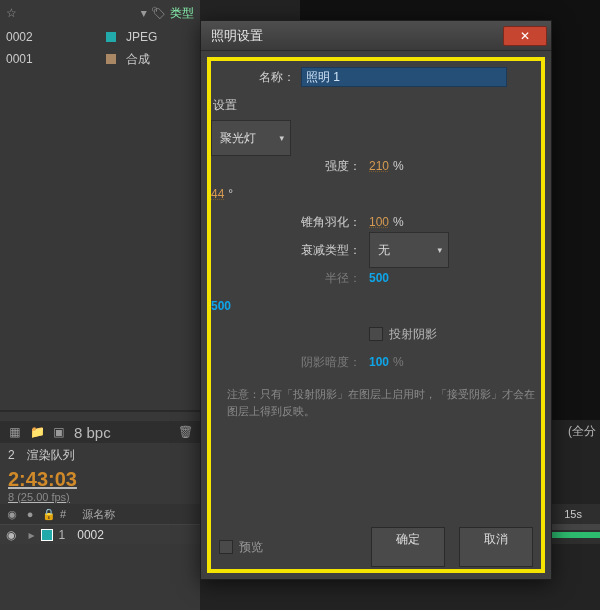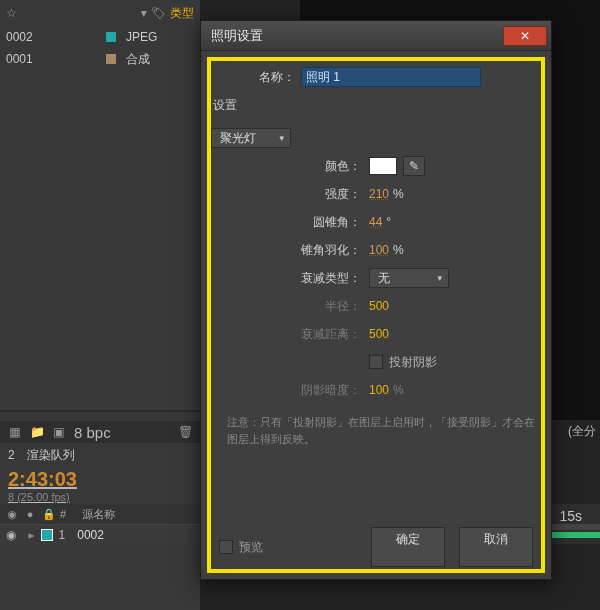--- a/index.html
+++ b/index.html
@@ -4,21 +4,21 @@
 <style>
   * { box-sizing: border-box; margin: 0; padding: 0; font-family: "Microsoft YaHei", sans-serif; }
   body { background: #232323; width: 600px; height: 610px; overflow: hidden; color: #b8b8b8; font-size: 12px; position: relative; }
 
   
   .bg-panel { position: absolute; left: 0; top: 0; width: 200px; height: 610px; background: #383838; }
   .bg-header { display: flex; align-items: center; height: 26px; padding: 0 6px; color: #999; }
   .bg-header .star { margin-right: 6px; }
   .bg-header .chevron { margin-left: auto; margin-right: 4px; }
   .bg-header .tag { margin-right: 4px; }
-  .bg-col-label { color: #eab308; }
+  .bg-col-label { color: #86efac; }
   .bg-rows { }
   .bg-row { display: flex; align-items: center; height: 22px; padding: 0 6px; }
   .bg-row .fname { width: 100px; color: #ccc; }
   .bg-row .swatch { width: 10px; height: 10px; margin-right: 10px; }
   .bg-row .type { color: #ccc; }
   .sw-teal { background: #2aa; }
   .sw-brown { background: #a86; }
 
   .bg-divider { position: absolute; left: 0; top: 410px; width: 200px; height: 2px; background: #2a2a2a; }
 
@@ -40,21 +40,21 @@
   .layer-row { position: absolute; left: 0; top: 524px; width: 200px; height: 20px; background: #3a3a3a; border-top: 1px solid #444; display: flex; align-items: center; gap: 6px; padding: 0 6px; }
   .layer-row .tw { color: #888; }
   .layer-row .icon-small { width: 12px; height: 12px; background: #2aa; border: 1px solid #fff; }
   .layer-row .name { color: #ddd; }
 
   
   .right-dark { position: absolute; left: 300px; top: 0; width: 300px; height: 420px; background: #111; }
 
   
   .tl-back { position: absolute; right: 0; top: 504px; width: 60px; height: 40px; background: #2e2e2e; }
-  .tl-time { position: absolute; right: 18px; top: 508px; color: #ccc; font-size: 14px; }
+  .tl-time { position: absolute; right: 18px; top: 508px; color: #ccc; font-size: 11px; }
   .tl-ruler { position: absolute; right: 0; top: 524px; width: 60px; height: 6px; background: #444; }
   .tl-bar { position: absolute; right: 0; top: 532px; width: 60px; height: 6px; background: #2dbb6f; }
 
   .gfen { position: absolute; right: 4px; top: 423px; color: #b8b8b8; text-align: center; }
 
   
   .dialog {
     position: absolute;
     left: 200px; top: 20px;
     width: 352px; height: 560px;
@@ -87,44 +87,44 @@
     right: 6px; bottom: 6px;
     border: 4px solid #f5e400;
     pointer-events: none;
   }
 
   .content { position: absolute; left: 10px; top: 40px; right: 10px; bottom: 10px; }
 
   .name-row { display: flex; align-items: center; margin: 6px 0 10px 40px; }
   .name-row .lbl { width: 44px; text-align: right; color: #cfcfcf; margin-right: 6px; }
   .name-input {
-    width: 180px; height: 20px;
+    width: 206px; height: 20px;
     background: #264f78;
     border: 1px solid #1c3a58;
     color: #d0e4f7;
     padding: 0 4px;
     font-size: 12px;
   }
 
   .section-title { color: #cfcfcf; margin: 4px 0 10px 2px; }
 
   .form { }
   .frow { display: flex; align-items: center; height: 28px; }
   .frow .lbl { width: 150px; text-align: right; color: #cfcfcf; margin-right: 8px; }
   .frow .lbl.dim { color: #7a7a7a; padding-left: 12px; }
   .val-orange { color: #d69a52; text-decoration: underline dotted #7a5a30; cursor: ew-resize; }
-  .val-dim { color: #eab308; }
+  .val-dim { color: #0ea5e9; font-weight: bold; }
   .unit { color: #cfcfcf; margin-left: 4px; }
   .unit.dim { color: #7a7a7a; }
 
   .dropdown {
     display: inline-flex; align-items: center;
     background: #4a4a4a;
     border: 1px solid #2e2e2e;
-    height: 20px; padding: 0 6px 0 8px;
+    height: 36px; padding: 0 6px 0 8px;
     color: #ddd; cursor: pointer;
     min-width: 80px;
     justify-content: space-between;
   }
   .dropdown .dd-arrow { margin-left: 10px; font-size: 9px; color: #ccc; }
 
   .color-swatch {
     width: 28px; height: 18px;
     background: #fff;
     border: 1px solid #2a2a2a;
@@ -247,36 +247,28 @@
     <div class="section-title">设置</div>
 
     <div class="form">
       <div class="frow">
         <span class="dropdown">
           <span>聚光灯</span>
           <span class="dd-arrow">▾</span>
         </span>
       </div>
 
-      <div class="frow">
-        <span class="lbl">颜色：</span>
-        <span class="color-swatch"></span>
-        <span class="eyedropper">
-          <span>✎</span>
-        </span>
-      </div>
 
       <div class="frow">
         <span class="lbl">强度：</span>
         <span class="val-orange">210</span>
         <span class="unit">%</span>
       </div>
 
       <div class="frow">
-        <span class="lbl">圆锥角：</span>
         <span class="val-orange">44</span>
         <span class="unit">°</span>
       </div>
 
       <div class="frow">
         <span class="lbl">锥角羽化：</span>
         <span class="val-orange">100</span>
         <span class="unit">%</span>
       </div>
 
@@ -287,21 +279,20 @@
           <span class="dd-arrow">▾</span>
         </span>
       </div>
 
       <div class="frow">
         <span class="lbl dim">半径：</span>
         <span class="val-dim">500</span>
       </div>
 
       <div class="frow">
-        <span class="lbl dim">衰减距离：</span>
         <span class="val-dim">500</span>
       </div>
 
       <div class="frow">
         <span class="lbl"></span>
         <span class="cb-wrap">
           <span class="checkbox"></span>
           <span>投射阴影</span>
         </span>
       </div>

